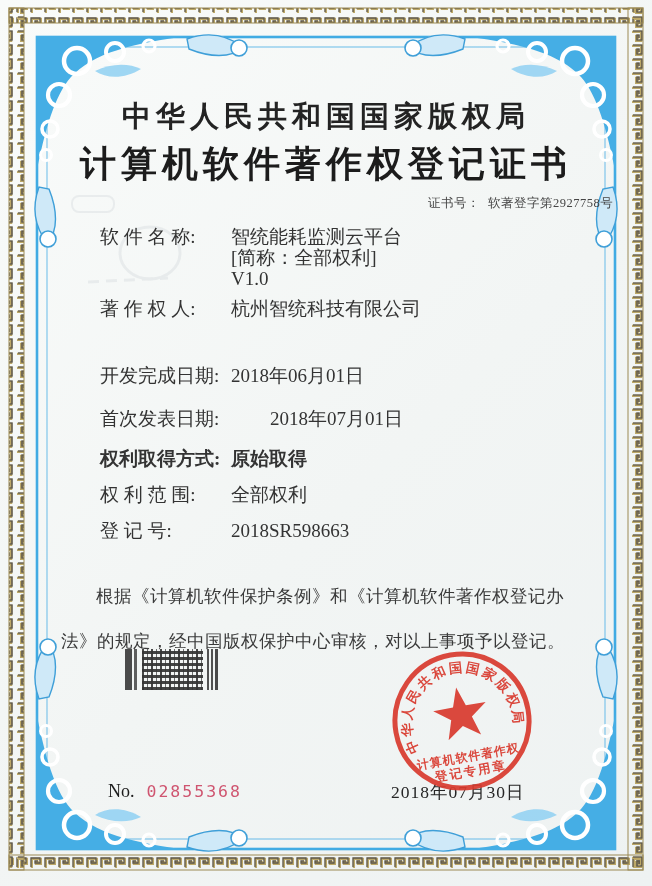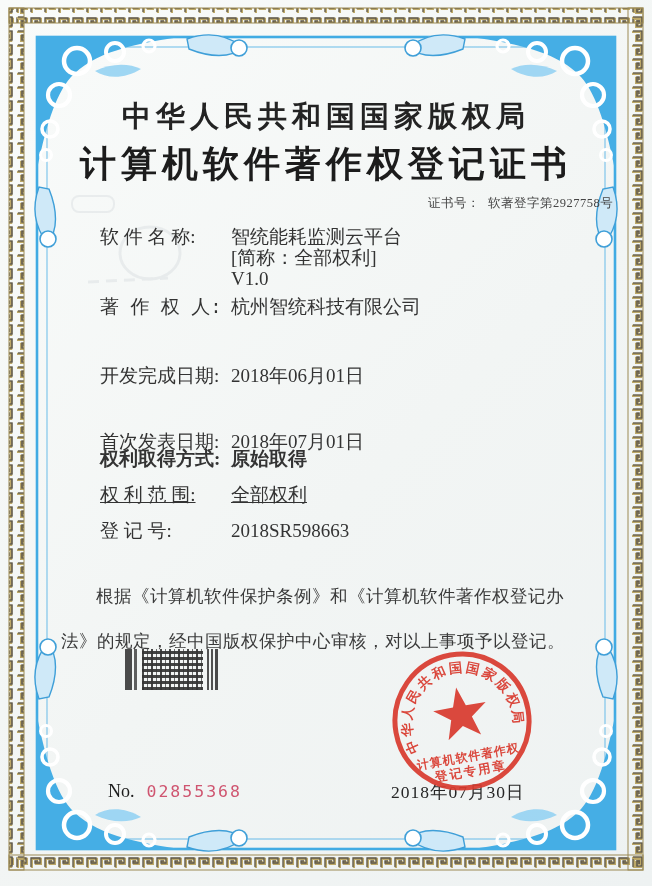--- a/index.html
+++ b/index.html
@@ -21,22 +21,22 @@
   .title1 { position:absolute; top:97px; left:40px; width:572px; text-align:center;
             font-size:29px; letter-spacing:5px; font-weight:600; color:#232323; }
   .title2 { position:absolute; top:140px; left:40px; width:572px; text-align:center;
             font-size:36px; letter-spacing:5px; font-weight:700; color:#1c1c1c; }
   .certno { position:absolute; top:195px; left:428px; font-size:12.5px; color:#454545; letter-spacing:.5px; }
   .certno .cn-label { margin-right:8px; }
 
   .row { position:absolute; left:86px; display:flex; font-size:19px; color:#333; line-height:21px; }
   .row .lbl { width:131px; flex:none;margin-left:14px; }
   .row .val div { margin-bottom:0; }
-  .r0 { top:226px; } .r1 { top:298px;font-family:Liberation Mono, monospace; } .r2 { top:365px; } .r3 { top:431px; }
-  .r4 { top:448px;font-weight:bold; } .r5 { top:484px;text-decoration:underline; } .r6 { top:520px;justify-content:space-between; }
+  .r0 { top:226px; } .r1 { top:298px; } .r2 { top:365px; } .r3 { top:408px;gap:39px; }
+  .r4 { top:448px;font-weight:bold; } .r5 { top:484px; } .r6 { top:520px;justify-content:space-between; }
 
   .statement { position:absolute; top:556px; left:61px; width:538px;
                font-size:17.5px; line-height:45px; text-indent:2em;
                color:#3a3a3a; letter-spacing:.5px; }
 
   .barcode { position:absolute; left:125px; top:649px; width:93px; height:41px; opacity:.88; }
   .bc-start { position:absolute; left:0; top:0; bottom:0; width:15px;
     background:linear-gradient(90deg,#333 0 7px,rgba(0,0,0,0) 7px 9px,#4a4a4a 9px 12px,rgba(0,0,0,0) 12px 15px); }
   .bc-stop  { position:absolute; right:0; top:0; bottom:0; width:13px;
     background:linear-gradient(90deg,rgba(0,0,0,0) 0 2px,#3c3c3c 2px 4px,rgba(0,0,0,0) 4px 6px,#3c3c3c 6px 8px,rgba(0,0,0,0) 8px 10px,#333 10px 13px); }

